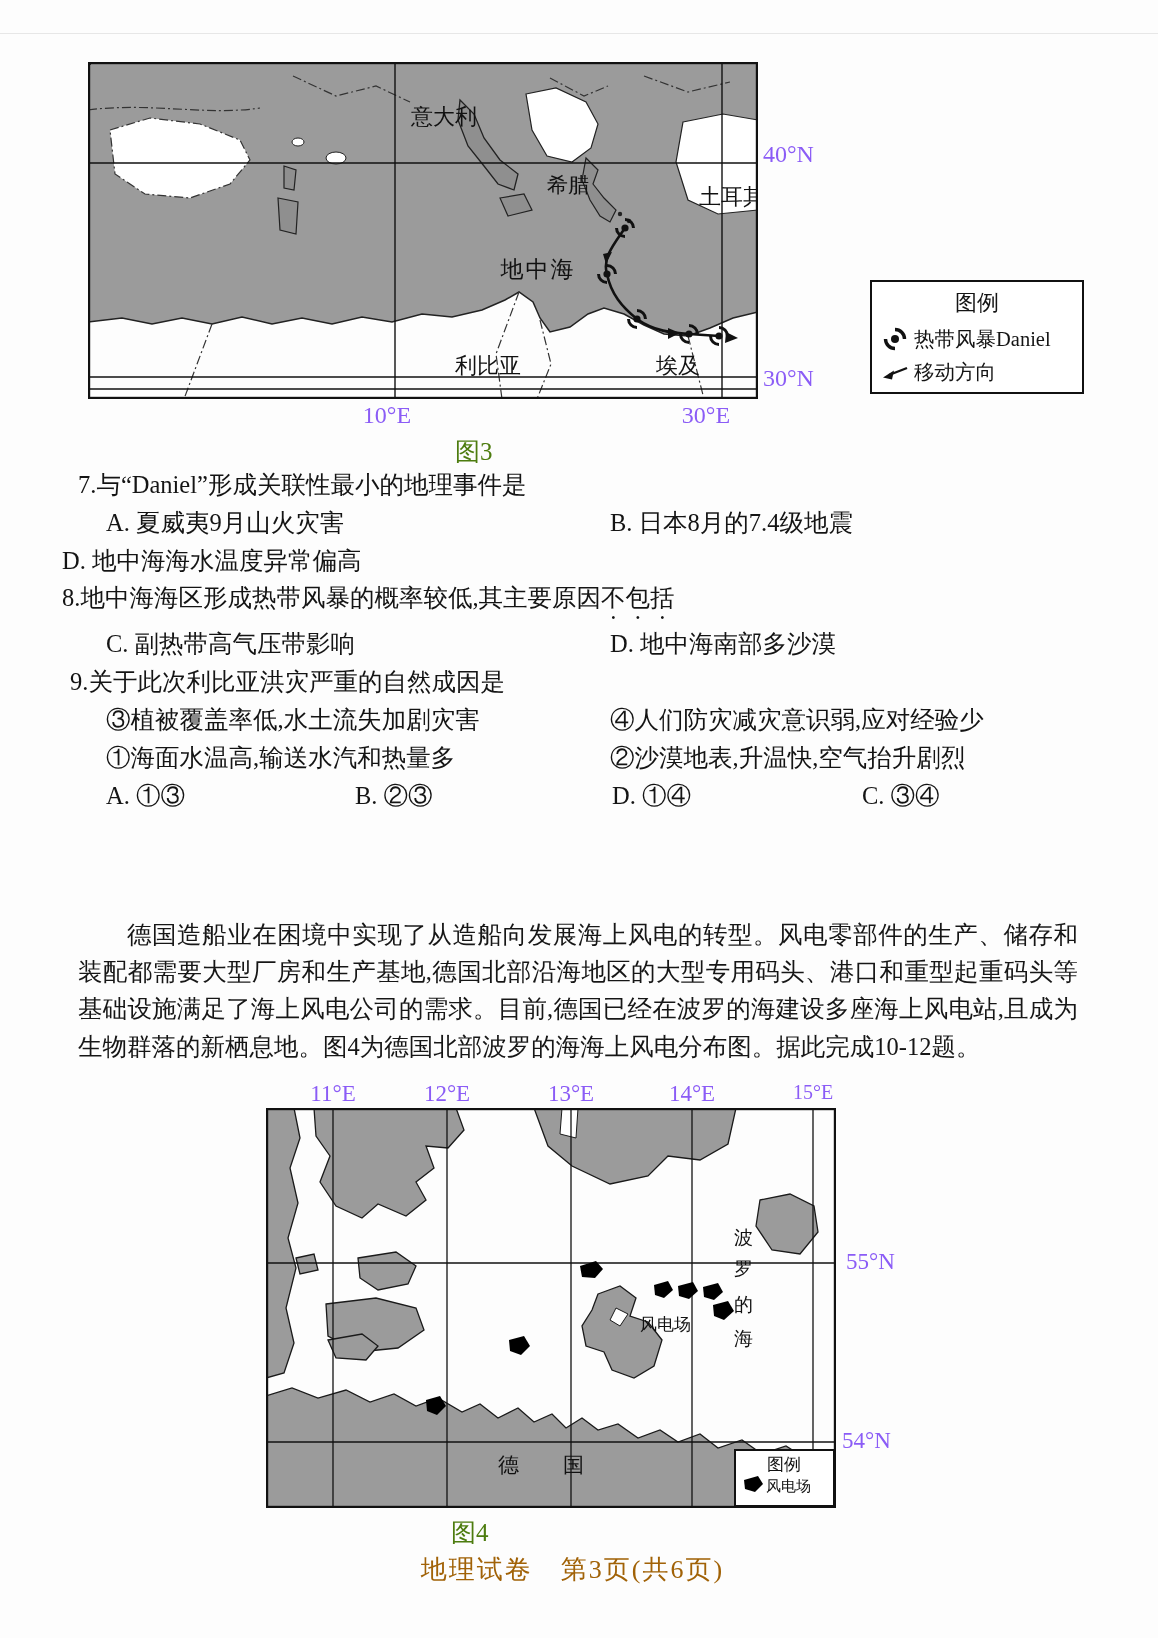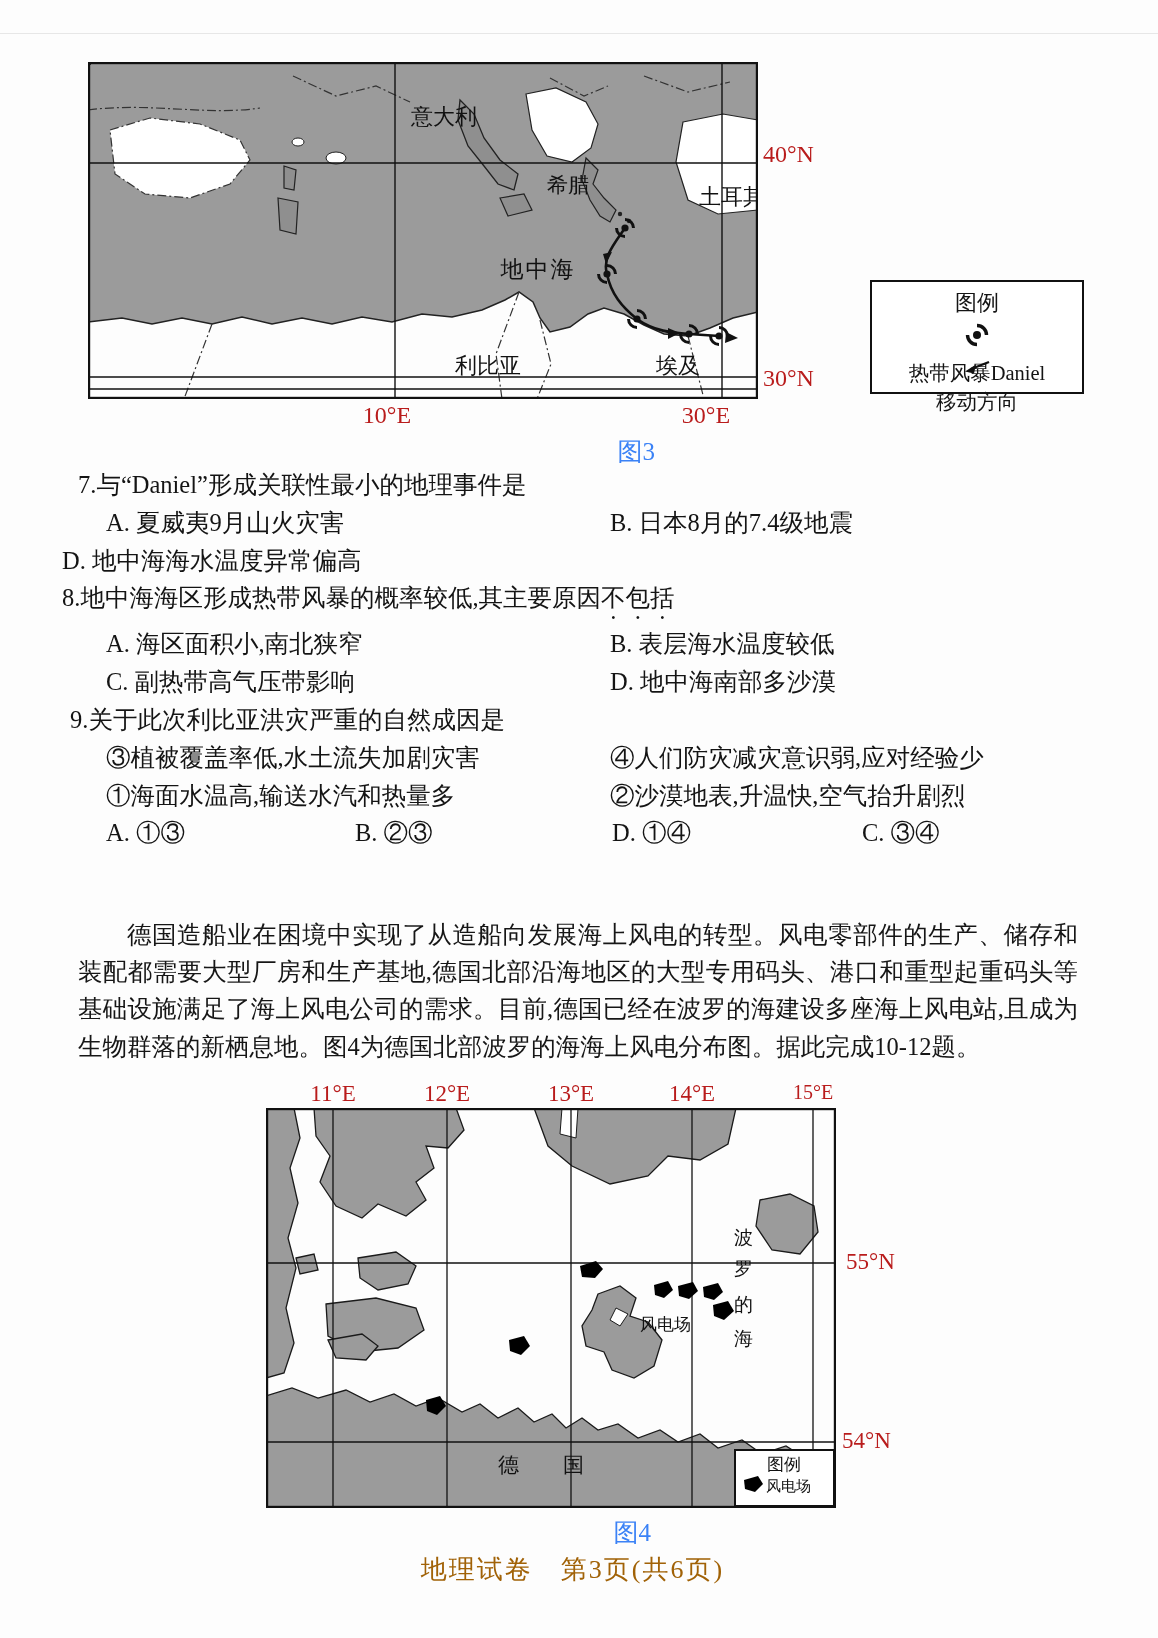--- a/index.html
+++ b/index.html
@@ -7,35 +7,35 @@
     width:1158px;height:1638px;position:relative;overflow:hidden;
     background:#fdfdfd;color:#141414;
     font-family:"Liberation Serif","DejaVu Serif",serif;
   }
   .abs{position:absolute;}
   .topline{position:absolute;left:0;top:33px;width:1158px;height:1px;background:#e7e7e7;}
 
   
   .map-wrap{position:absolute;}
   .map-wrap svg{display:block;}
-  .axis-label{position:absolute;font-size:24px;white-space:nowrap;color:#b91c1c;}
+  .axis-label{position:absolute;font-size:24px;white-space:nowrap;color:#8b5cf6;}
   .lon-label{transform:translateX(-50%);}
 
   
   .legend3{
     position:absolute;left:870px;top:280px;width:214px;height:114px;
     border:2.5px solid #111;background:#fff;box-sizing:border-box;
     font-size:22px;padding:6px 8px 4px 8px;
   }
   .legend3 .lg-title{text-align:center;margin-bottom:4px;}
-  .legend3 .lg-row{display:flex;align-items:center;gap:11px;height:33px;flex-direction:column;}
+  .legend3 .lg-row{display:flex;align-items:center;gap:4px;height:33px;}
   .legend3 .lg-row svg{flex:0 0 auto;}
   .legend3 .lg-text{white-space:nowrap;font-size:20.5px;}
 
-  .caption{position:absolute;text-align:right;font-size:25px;color:#3b82f6;}
+  .caption{position:absolute;text-align:left;font-size:25px;color:#4d7c0f;}
 
   
   .qa-col{
     position:absolute;left:62px;top:466px;width:1046px;
     font-size:24.5px;line-height:37.8px;white-space:nowrap;
   }
   .stem{padding-left:16px;}
   .stem-8{padding-left:0;}
   .stem-9{padding-left:8px;}
   .optrow2{display:grid;grid-template-columns:548px auto;}
@@ -163,24 +163,20 @@
   <div class="optrow2">
     <div class="c1"><span>A.</span> <span>夏威夷9月山火灾害</span></div>
     <div><span>B.</span> <span>日本8月的7.4级地震</span></div>
   </div>
   <div class="optrow2">
     <div><span>D.</span> <span>地中海海水温度异常偏高</span></div>
   </div>
 
   <div class="stem-8"><span>8.</span><span>地中海海区形成热带风暴的概率较低,其主要原因</span><span class="emph">不包括</span></div>
   <div class="optrow2">
-    <div class="c1"><span>A.</span> <span>海区面积小,南北狭窄</span></div>
-    <div><span>B.</span> <span>表层海水温度较低</span></div>
-  </div>
-  <div class="optrow2">
     <div class="c1"><span>C.</span> <span>副热带高气压带影响</span></div>
     <div><span>D.</span> <span>地中海南部多沙漠</span></div>
   </div>
 
   <div class="stem-9"><span>9.</span><span>关于此次利比亚洪灾严重的自然成因是</span></div>
   <div class="optrow2">
     <div class="c1">③植被覆盖率低,水土流失加剧灾害</div>
     <div>④人们防灾减灾意识弱,应对经验少</div>
   </div>
   <div class="optrow2">

